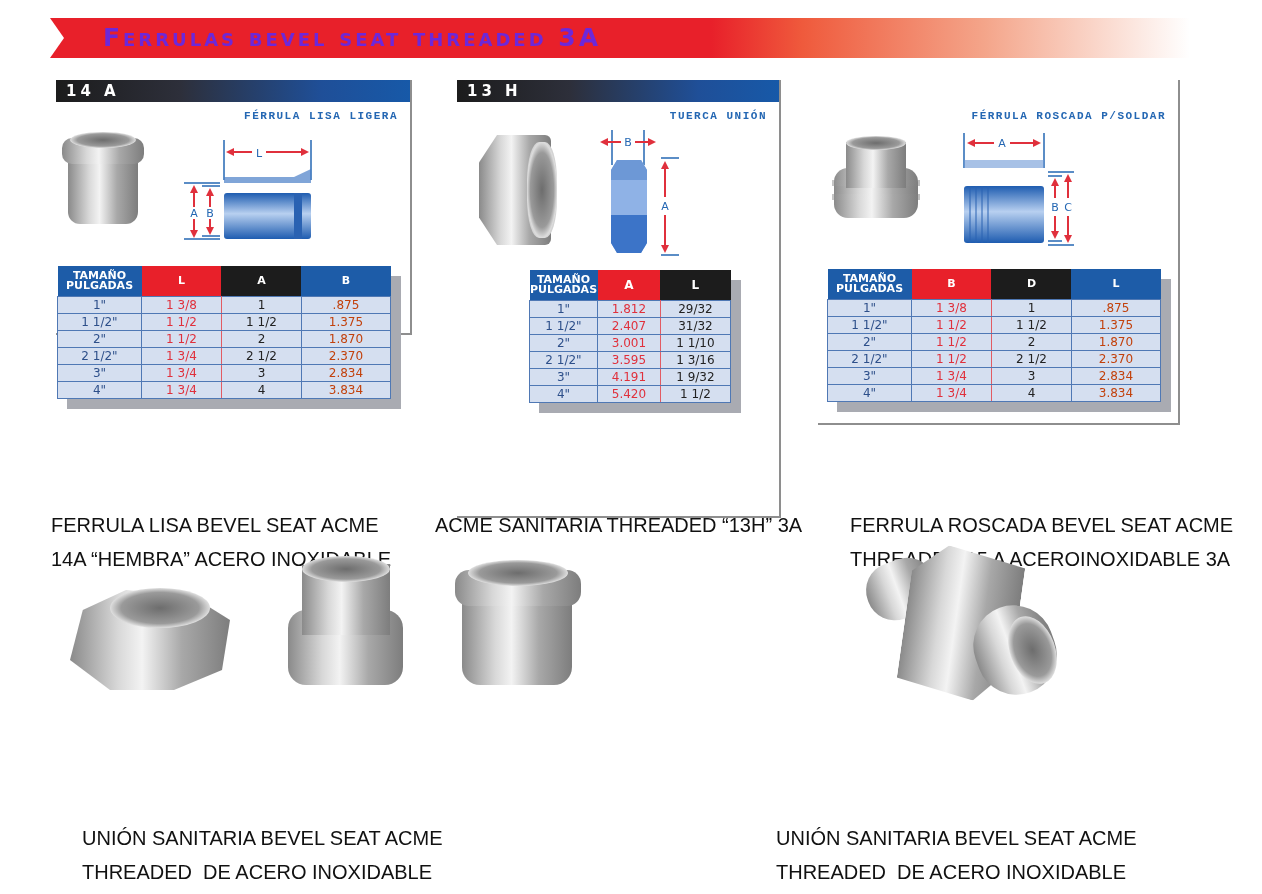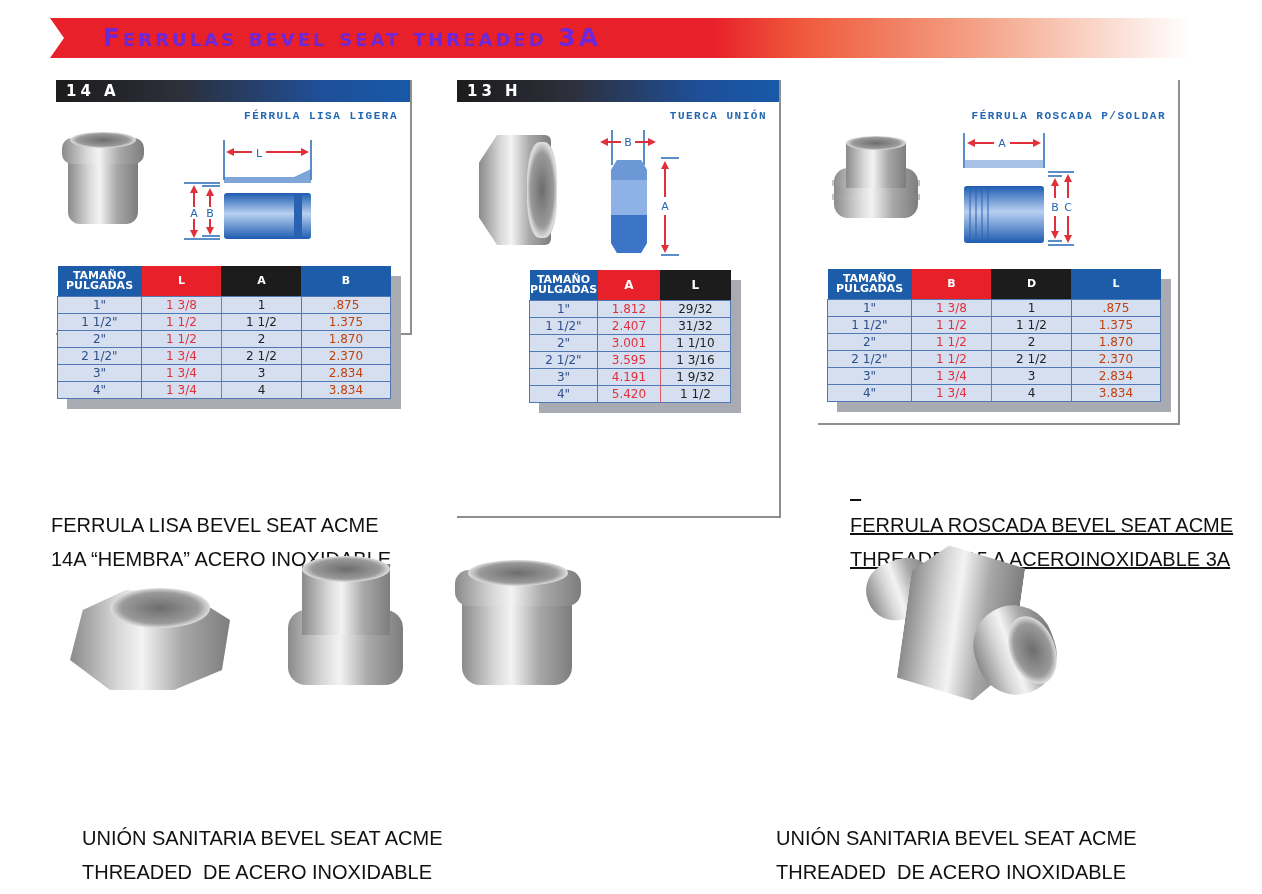--- a/index.html
+++ b/index.html
@@ -318,23 +318,23 @@
           <td class="c-blue">3.834</td>
         </tr>
     </tbody>
   </table>
 </div>
 
 <div class="caption" style="left:21px; top:440px;margin-left:30px;">
   <div>FERRULA LISA BEVEL SEAT ACME</div><div>14A “HEMBRA” ACERO INOXIDABLE</div>
 </div>
 <div class="caption" style="left:435px; top:440px;">
-  
-</div>
-<div class="caption" style="left:850px; top:440px;text-decoration:underline;">
+  <div>ACME SANITARIA THREADED “13H” 3A</div>
+</div>
+<div class="caption" style="left:850px; top:440px;">
   <div>FERRULA ROSCADA BEVEL SEAT ACME</div><div>THREADED 15 A ACEROINOXIDABLE 3A</div>
 </div>
 
 <div>
   <div class="metal" style="left:70px; top:590px; width:160px; height:100px; clip-path: polygon(8% 20%, 35% 0, 75% 5%, 100% 30%, 95% 80%, 65% 100%, 25% 100%, 0 70%);"></div>
   <div class="metal-rim" style="left:110px; top:588px; width:100px; height:40px;"></div>
   <div class="metal" style="left:288px; top:610px; width:115px; height:75px; border-radius:18px;"></div>
   <div class="metal" style="left:302px; top:565px; width:88px; height:70px;"></div>
   <div class="metal-rim" style="left:302px; top:556px; width:88px; height:26px;"></div>
   <div class="metal" style="left:462px; top:585px; width:110px; height:100px; border-radius:6px 6px 18px 18px;"></div>

